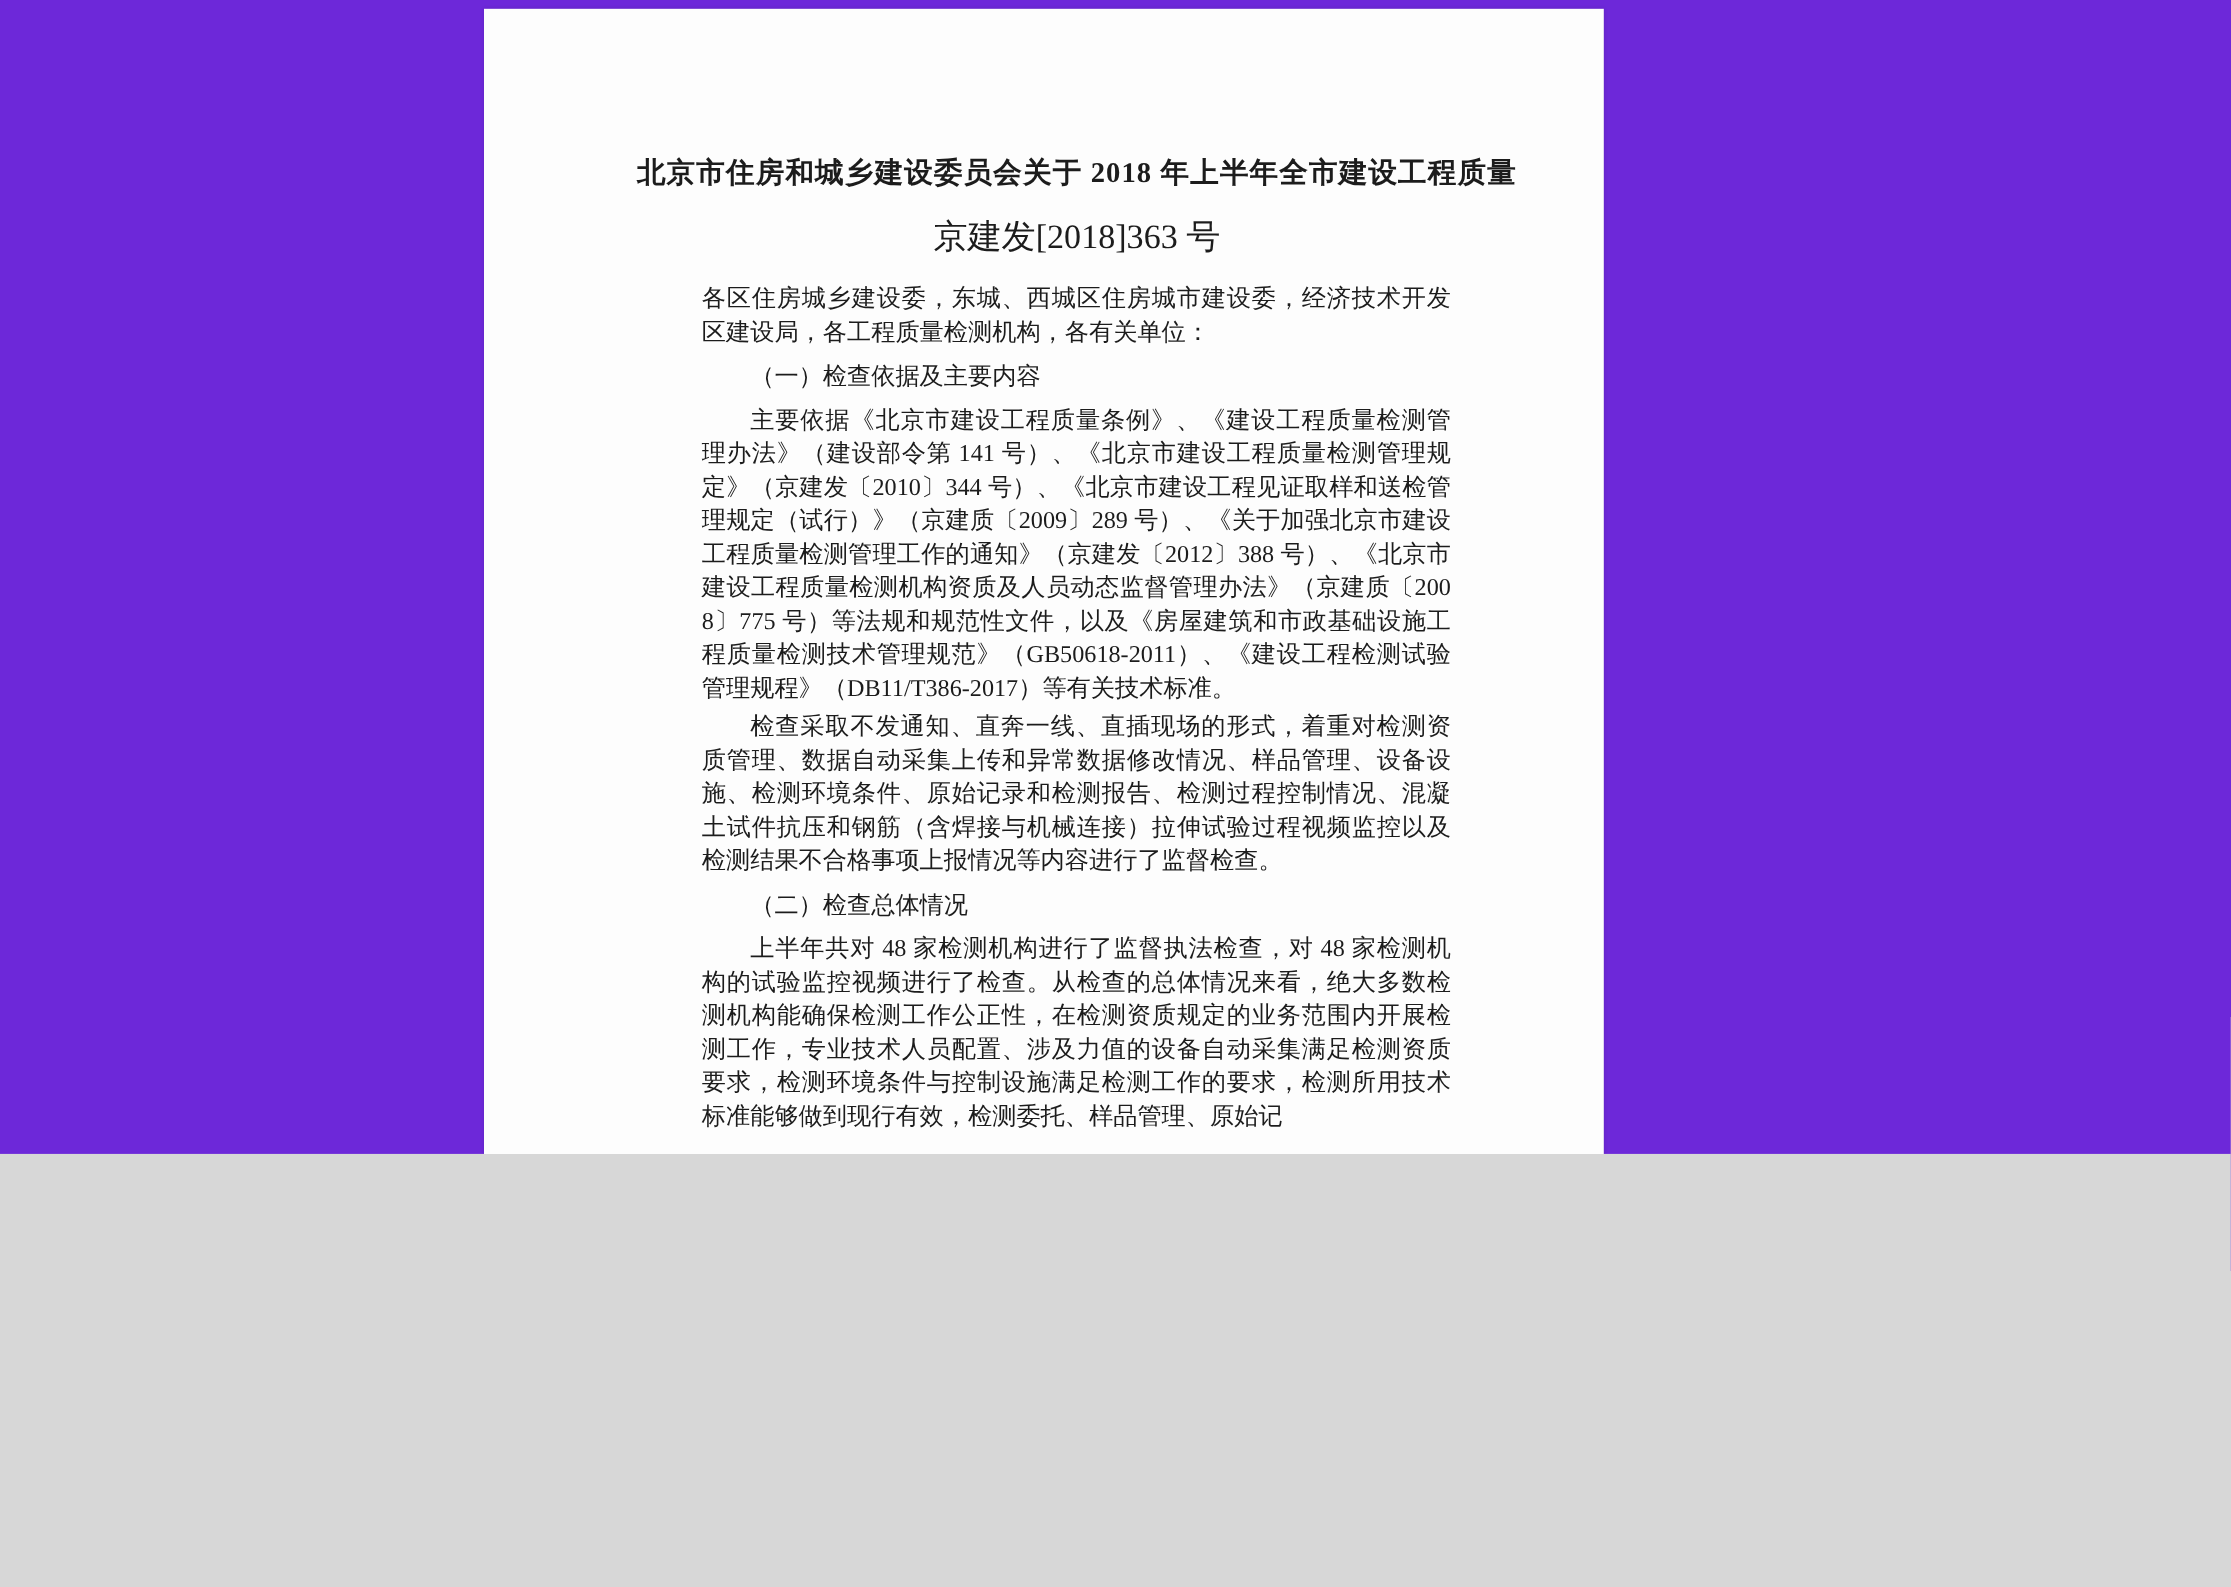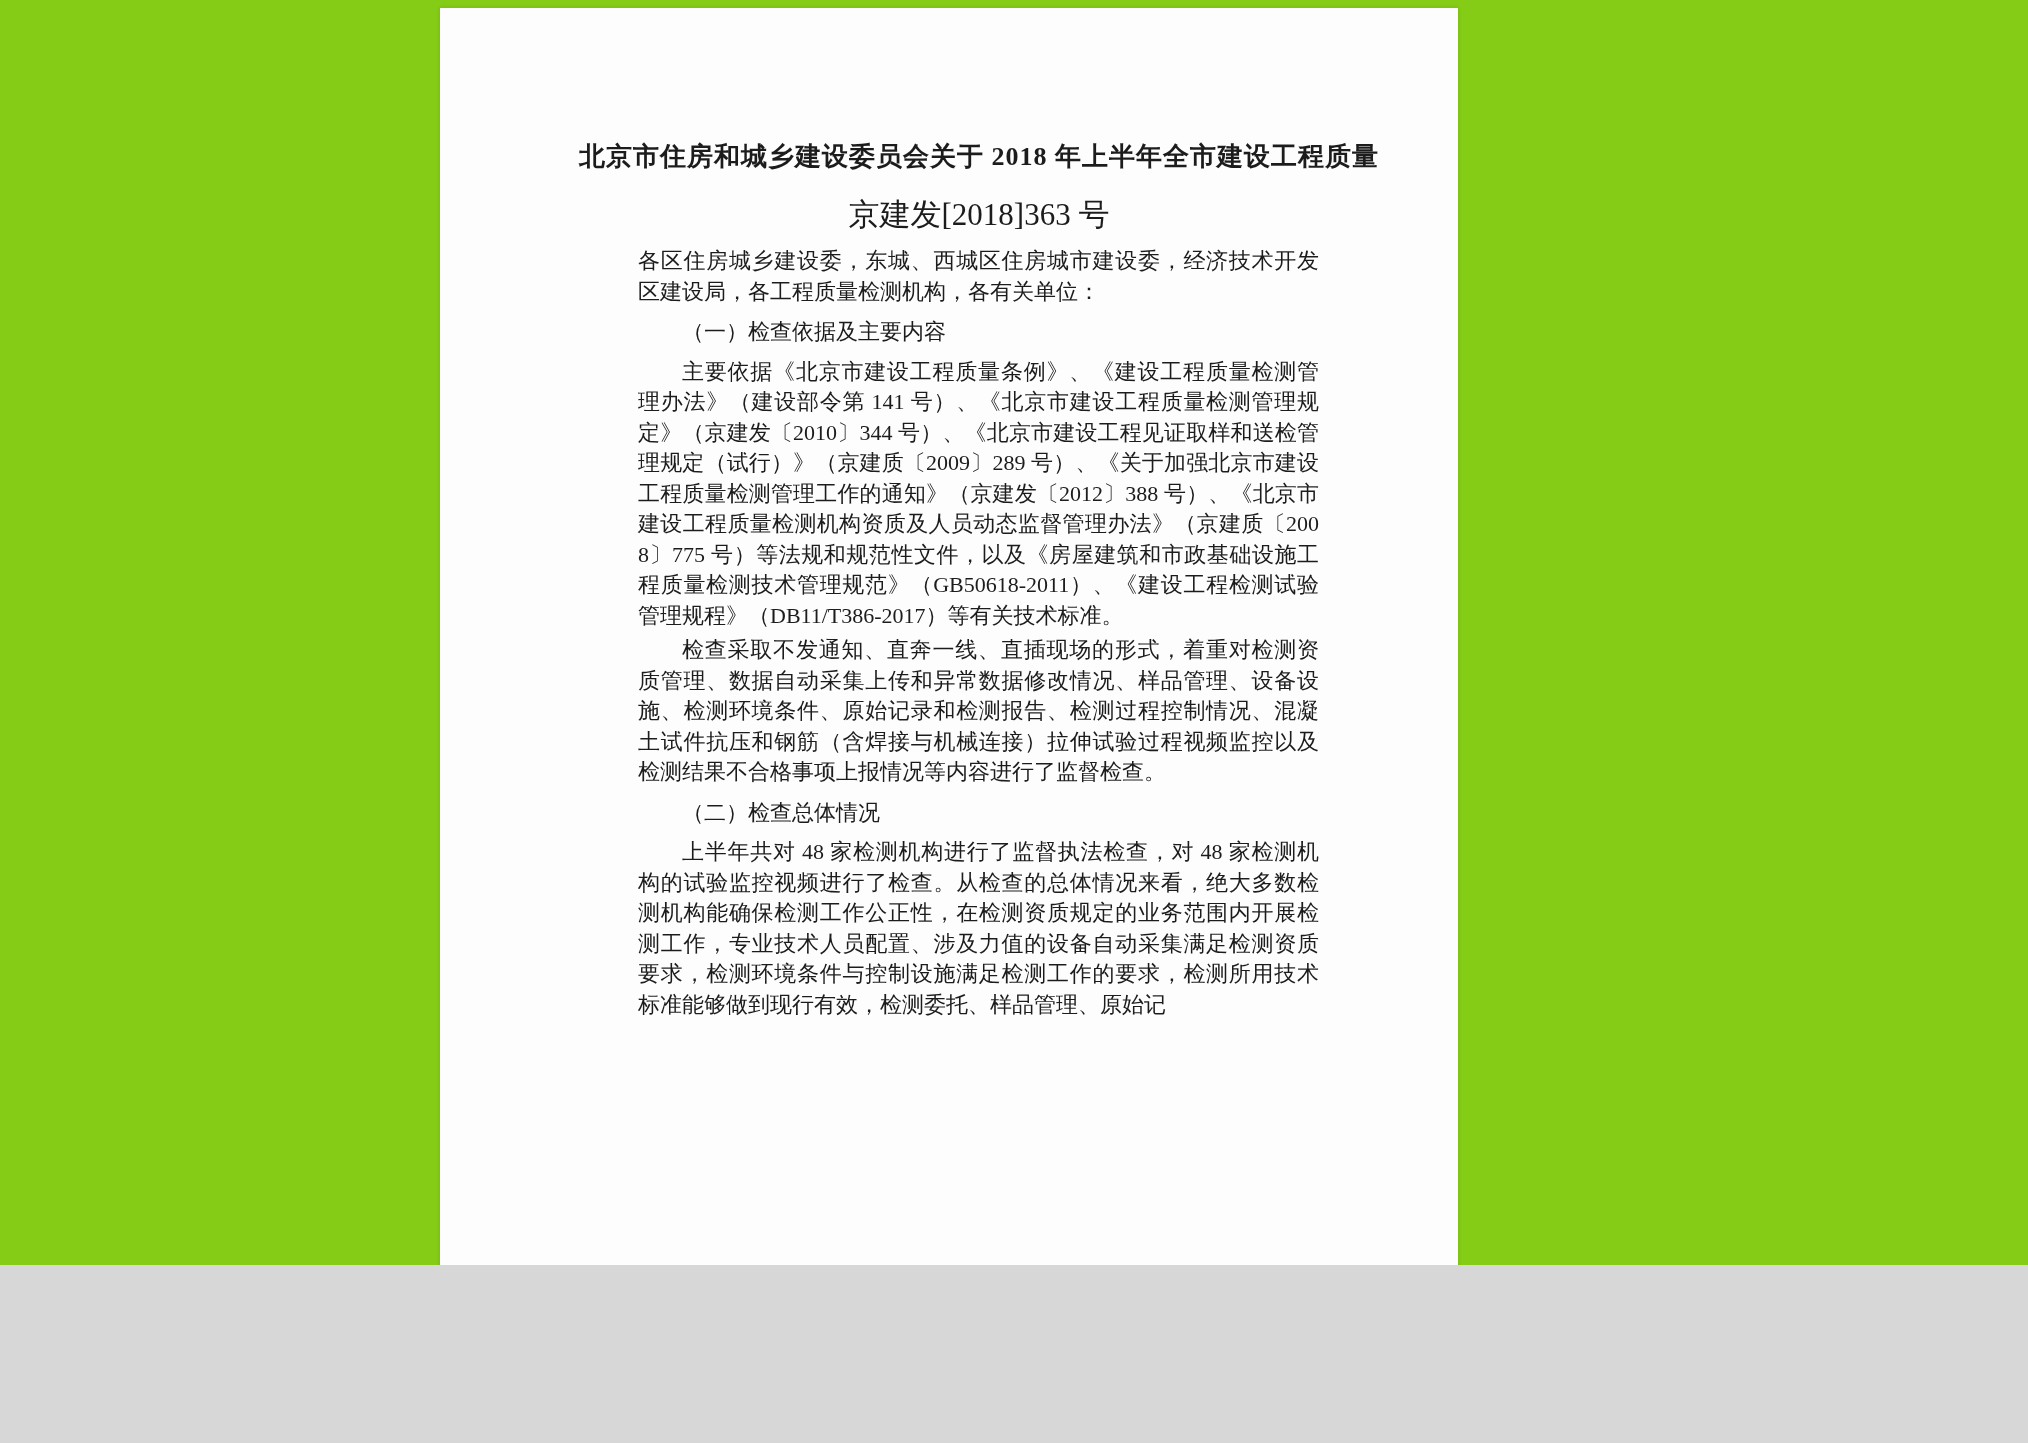--- a/index.html
+++ b/index.html
@@ -9,23 +9,23 @@
   }
   body {
     width: 2028px;
     height: 1443px;
     background: #d7d7d7;
     font-family: "Liberation Serif", "DejaVu Serif", serif;
   }
   .viewer-canvas {
     position: relative;
     width: 2028px;
-    height: 1265px;
+    height: 1049px;
     overflow: hidden;
-    background: #84cc16;
+    background: #6d28d9;
   }
   .doc-page {
     position: absolute;
     left: 440px;
     top: 8px;
     width: 1018px;
     height: 1435px;
     background: #fdfdfd;
     box-shadow: 0 0 4px rgba(0,0,0,0.12);
   }
@@ -42,21 +42,21 @@
     text-align: center;
     letter-spacing: 1px;
   }
   .doc-number {
     font-size: 31px;
     text-align: center;
     margin-top: 24px;
     line-height: 30px;
   }
   .doc-body {
-    margin-top: 16px;
+    margin-top: 26px;
     padding: 0 60px 0 59px;
     font-size: 22px;
     line-height: 30.5px;
     text-align: justify;
   }
   .doc-body p {
     margin: 0;
     word-break: break-all;
   }
   .doc-body p.indent {

